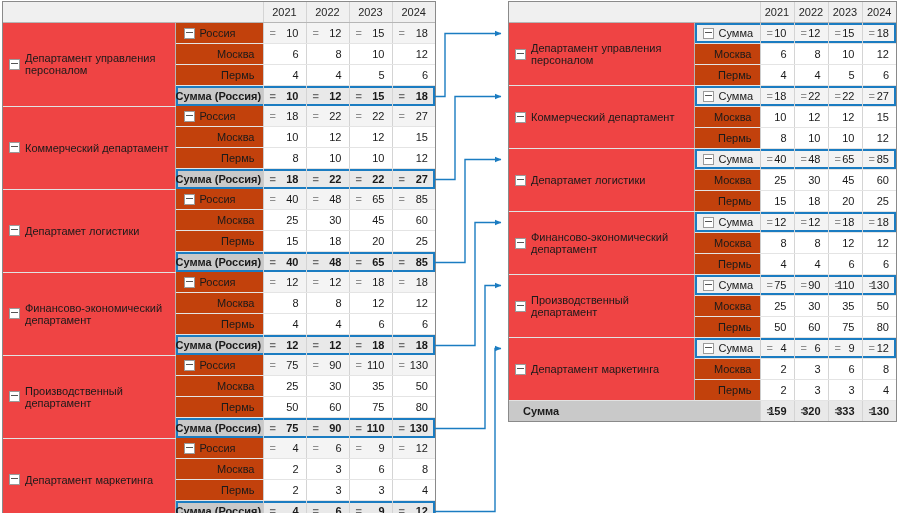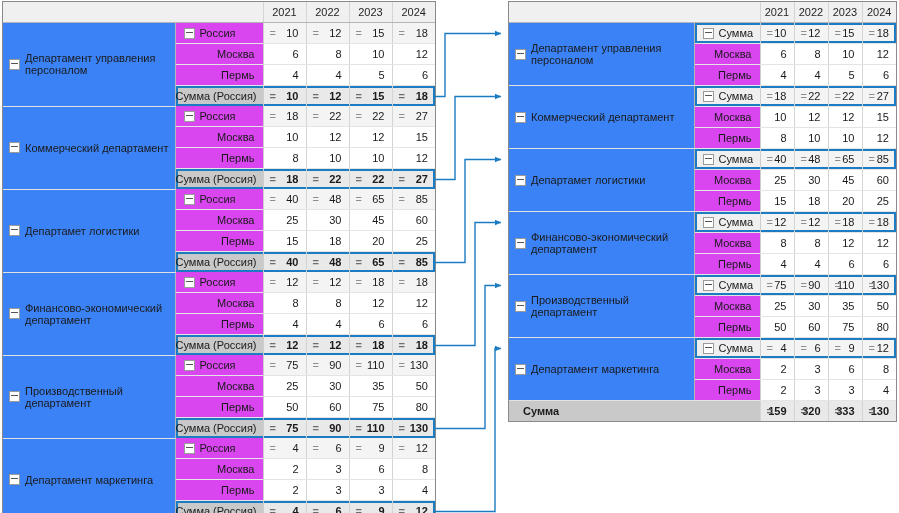--- a/index.html
+++ b/index.html
@@ -19,44 +19,44 @@
     overflow:hidden;white-space:nowrap;
   }
 
   
   .hdr td{background:#f0f0f0;border-bottom:1px solid #b6b6b6;text-align:center;color:#262626;}
   .hdr td.yr{border-left:1px solid #d4d4d4;margin-top:12px;}
   .hdr td.corner{background:#f0f0f0;}
 
   
   td.dim{
-    background:#3b82f6;border-right:1px solid #b6b6b6;border-bottom:1px solid #e2e2e2;
+    background:#ef4444;border-right:1px solid #b6b6b6;border-bottom:1px solid #e2e2e2;
     padding-left:6px;vertical-align:middle;white-space:normal;line-height:12px;
   }
   td.dim .dimrow{display:flex;align-items:center;gap:5px;}
   td.dim .dimtxt{display:block;}
 
   
   td.lvl2{
-    background:#d946ef;border-right:1px solid #cdcdcd;border-bottom:1px solid #e4e4e4;
+    background:#c2410c;border-right:1px solid #cdcdcd;border-bottom:1px solid #e4e4e4;
     padding-right:8px;text-align:right;
   }
   td.lvl2.node{text-align:left;padding-left:8px;}
   td.lvl2.node .dimrow{display:flex;align-items:center;gap:5px;}
 
   
   td.val{
     border-left:1px solid #d4d4d4;border-bottom:1px solid #e4e4e4;
     text-align:right;padding-right:7px;background:#ffffff;position:relative;
   }
   td.val.alt{background:#f4f4f4;}
   td.val .eq{position:absolute;left:6px;top:0;color:#8e8e8e;font-size:11px;}
 
   
-  tr.sumrow td.lvl2{background:#c9c9c9;font-weight:normal;color:#1a1a1a;border-bottom:none;}
+  tr.sumrow td.lvl2{background:#c9c9c9;font-weight:bold;color:#1a1a1a;border-bottom:none;}
   tr.sumrow td.val{background:#e9e9e9;font-weight:bold;border-bottom:none;}
   tr.sumrow td.val .eq{color:#6d6d6d;}
 
   
   tr.hl td.lvl2{box-shadow:inset 0 2px 0 #1b7cc1, inset 0 -2px 0 #1b7cc1, inset 2px 0 0 #1b7cc1;}
   tr.hl td.val{box-shadow:inset 0 2px 0 #1b7cc1, inset 0 -2px 0 #1b7cc1;}
   tr.hl td.val.last{box-shadow:inset 0 2px 0 #1b7cc1, inset 0 -2px 0 #1b7cc1, inset -2px 0 0 #1b7cc1;}
 
   
   tr.grand td{background:#c9c9c9;font-weight:bold;border-bottom:none;border-top:1px solid #9a9a9a;}

